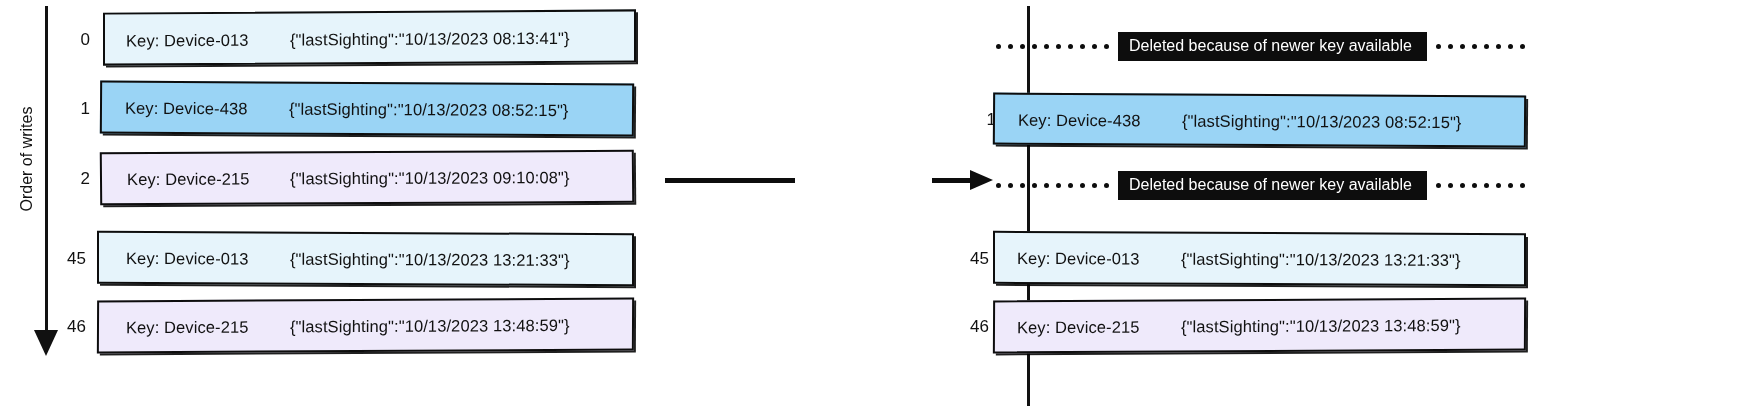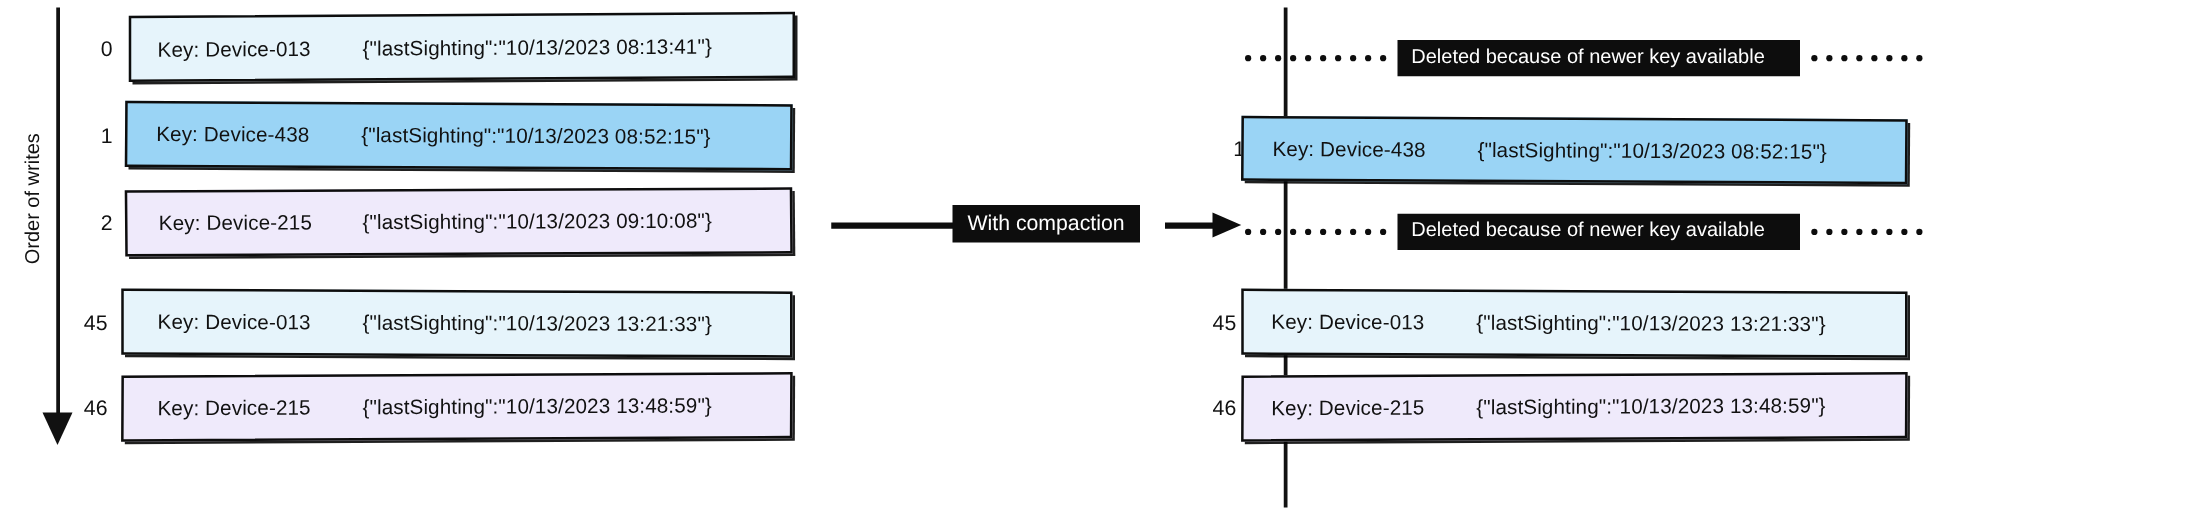--- a/index.html
+++ b/index.html
@@ -119,21 +119,21 @@
   .dots{
     display:flex;align-items:center;gap:7px;
   }
   .dots i{
     display:block;width:5px;height:5px;border-radius:50%;
     background:#0d0d0d;
   }
   .deleted-label{
     background:#0d0d0d;color:#ffffff;
     font-size:16px;
-    padding:6px 28px 7px 11px;
+    padding:6px 15px 7px 11px;
     margin:0 9px;
     white-space:nowrap;
     line-height:1;
   }
 </style>
 </head>
 <body>
 
 <div id="axis-line"></div>
 <div id="axis-head"></div>
@@ -164,21 +164,20 @@
 </div>
 
 <div class="idx" style="left:52px;top:317px;">46</div>
 <div class="record sk5" style="left:97px;top:299px;width:537px;height:53px;background:#efeafb;">
   <span class="key" style="left:27px;top:16px;">Key: Device-215</span>
   <span class="val" style="left:191px;top:16px;">{"lastSighting":"10/13/2023 13:48:59"}</span>
 </div>
 
 <div id="compaction-arrow">
   <div id="arrow-tail"></div>
-  <div id="arrow-label">With compaction</div>
   <div id="arrow-mid"></div>
   <div id="arrow-head"></div>
 </div>
 
 <div id="divider"></div>
 
 <div class="deleted-row" style="left:996px;top:32px;">
   <span class="dots">
     <i></i>
       <i></i>

